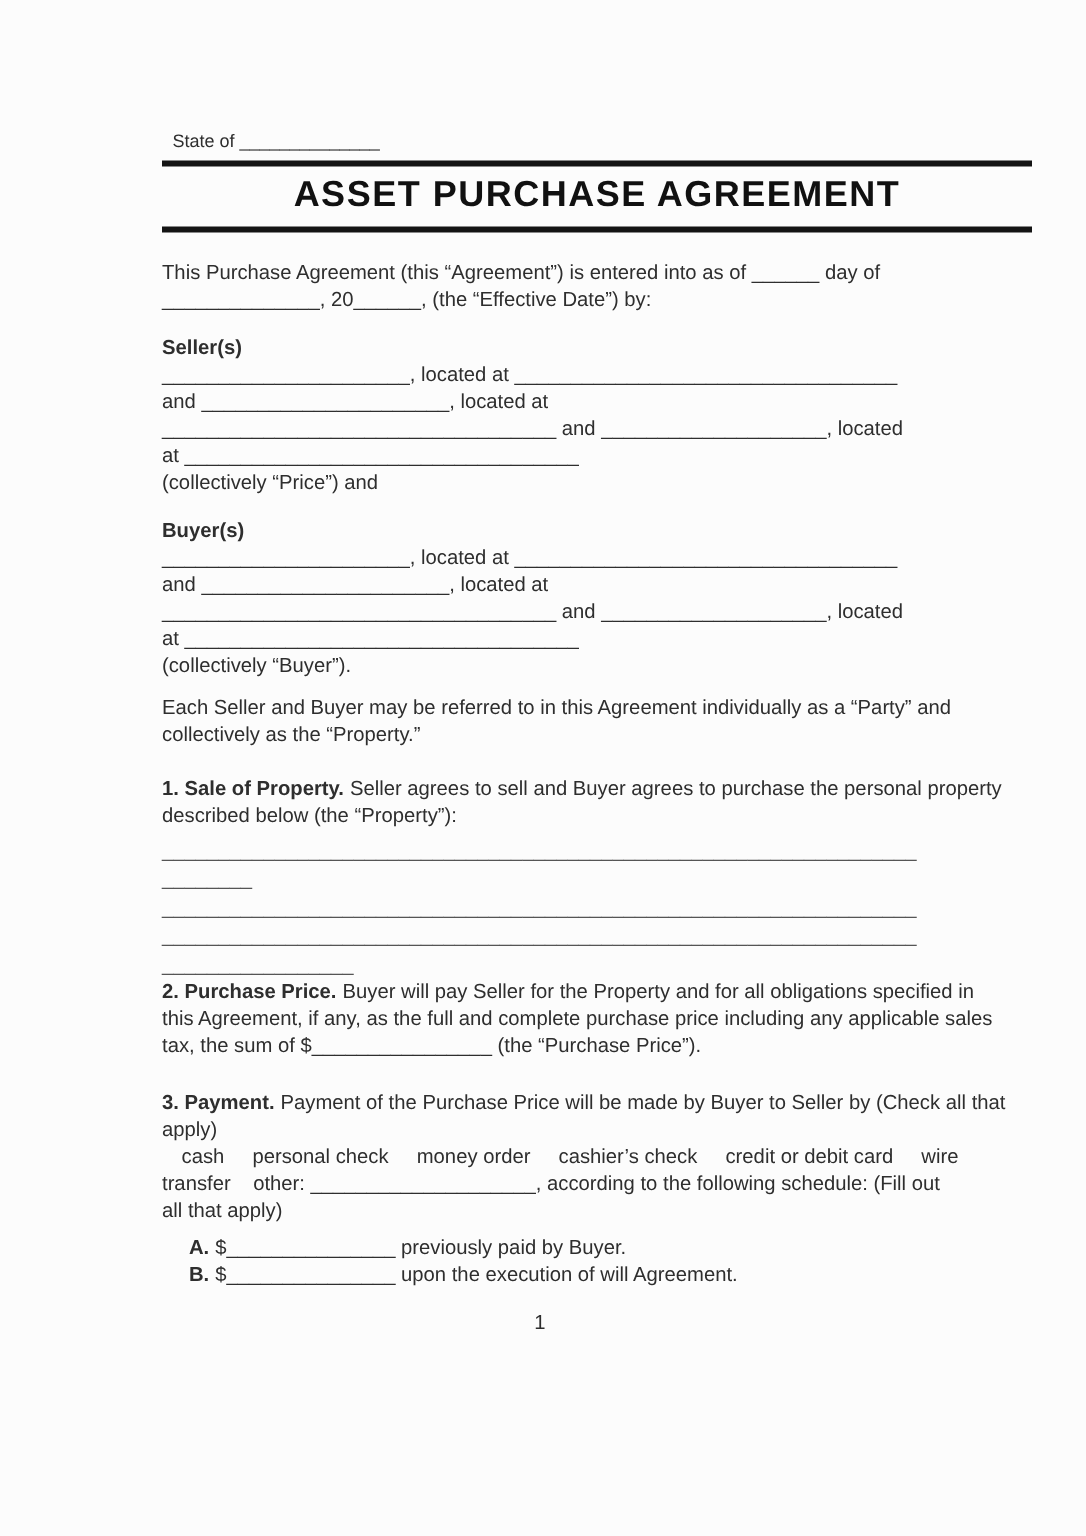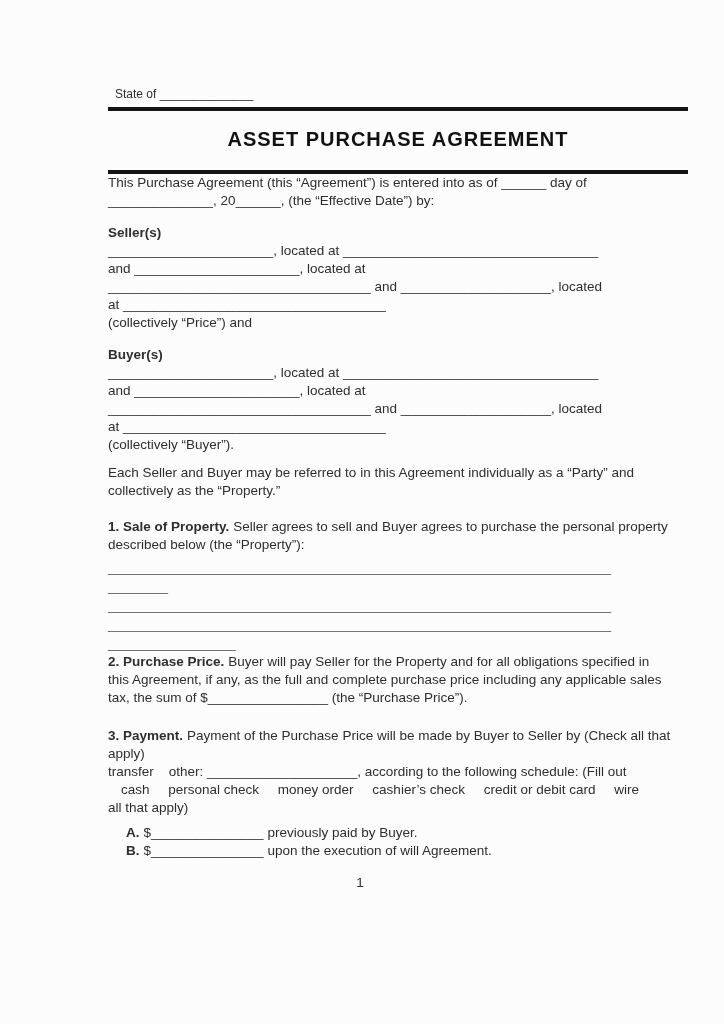--- a/index.html
+++ b/index.html
@@ -18,37 +18,37 @@
   }
   .state {
     font-size: 12px;
     line-height: 16px;
     padding-left: 7px;
     margin-bottom: 5px;
     white-space: nowrap;
   }
   .rule { height: 4px; background: #141414; }
   .title {
-    margin: 12px;
+    margin: 0;
     padding: 5px 0 7px 0;
-    font-size: 20px;
+    font-size: 24px;
     font-weight: bold;
     letter-spacing: 1px;
     text-align: center;
     color: #111;
     white-space: nowrap;
   }
   .docbody { width: 504px; }
   .line, .para > div, .lines > div {
     font-size: 13.5px;
     line-height: 18px;
     white-space: nowrap;
   }
   .para { margin: 0; }
-  .intro { }
+  .intro { margin-top: 18px; }
   .heading {
     font-size: 13.5px; line-height: 18px;
     font-weight: bold;
     margin-top: 14px;
     white-space: nowrap;
   }
   .party-para { margin-top: 10px; }
   .agree { margin-top: 20px; }
   .section1 { margin-top: 18px; }
   .section2 { margin-top: 0; }
@@ -139,22 +139,22 @@
         </div>
     </div>
 
     <div class="section3">
       <div class="line">
         <span class="b">3. Payment.</span><span>Payment of the Purchase Price will be made by Buyer to Seller by (Check all that</span>
       </div>
       <div class="para lines">
           <div>apply)</div>
         </div>
+      <div class="line indent1">cash&nbsp;&nbsp;&nbsp;&nbsp;&nbsp;personal check&nbsp;&nbsp;&nbsp;&nbsp;&nbsp;money order&nbsp;&nbsp;&nbsp;&nbsp;&nbsp;cashier’s check&nbsp;&nbsp;&nbsp;&nbsp;&nbsp;credit or debit card&nbsp;&nbsp;&nbsp;&nbsp;&nbsp;wire</div>
       <div class="line">transfer&nbsp;&nbsp;&nbsp;&nbsp;other: ____________________, according to the following schedule: (Fill out</div>
-      <div class="line indent1">cash&nbsp;&nbsp;&nbsp;&nbsp;&nbsp;personal check&nbsp;&nbsp;&nbsp;&nbsp;&nbsp;money order&nbsp;&nbsp;&nbsp;&nbsp;&nbsp;cashier’s check&nbsp;&nbsp;&nbsp;&nbsp;&nbsp;credit or debit card&nbsp;&nbsp;&nbsp;&nbsp;&nbsp;wire</div>
       <div class="line">all that apply)</div>
     </div>
 
     <div class="ab-block">
       <div class="line">
         <span class="b">A.</span><span>$_______________ previously paid by Buyer.</span>
       </div>
       <div class="line">
         <span class="b">B.</span><span>$_______________ upon the execution of will Agreement.</span>
       </div>

